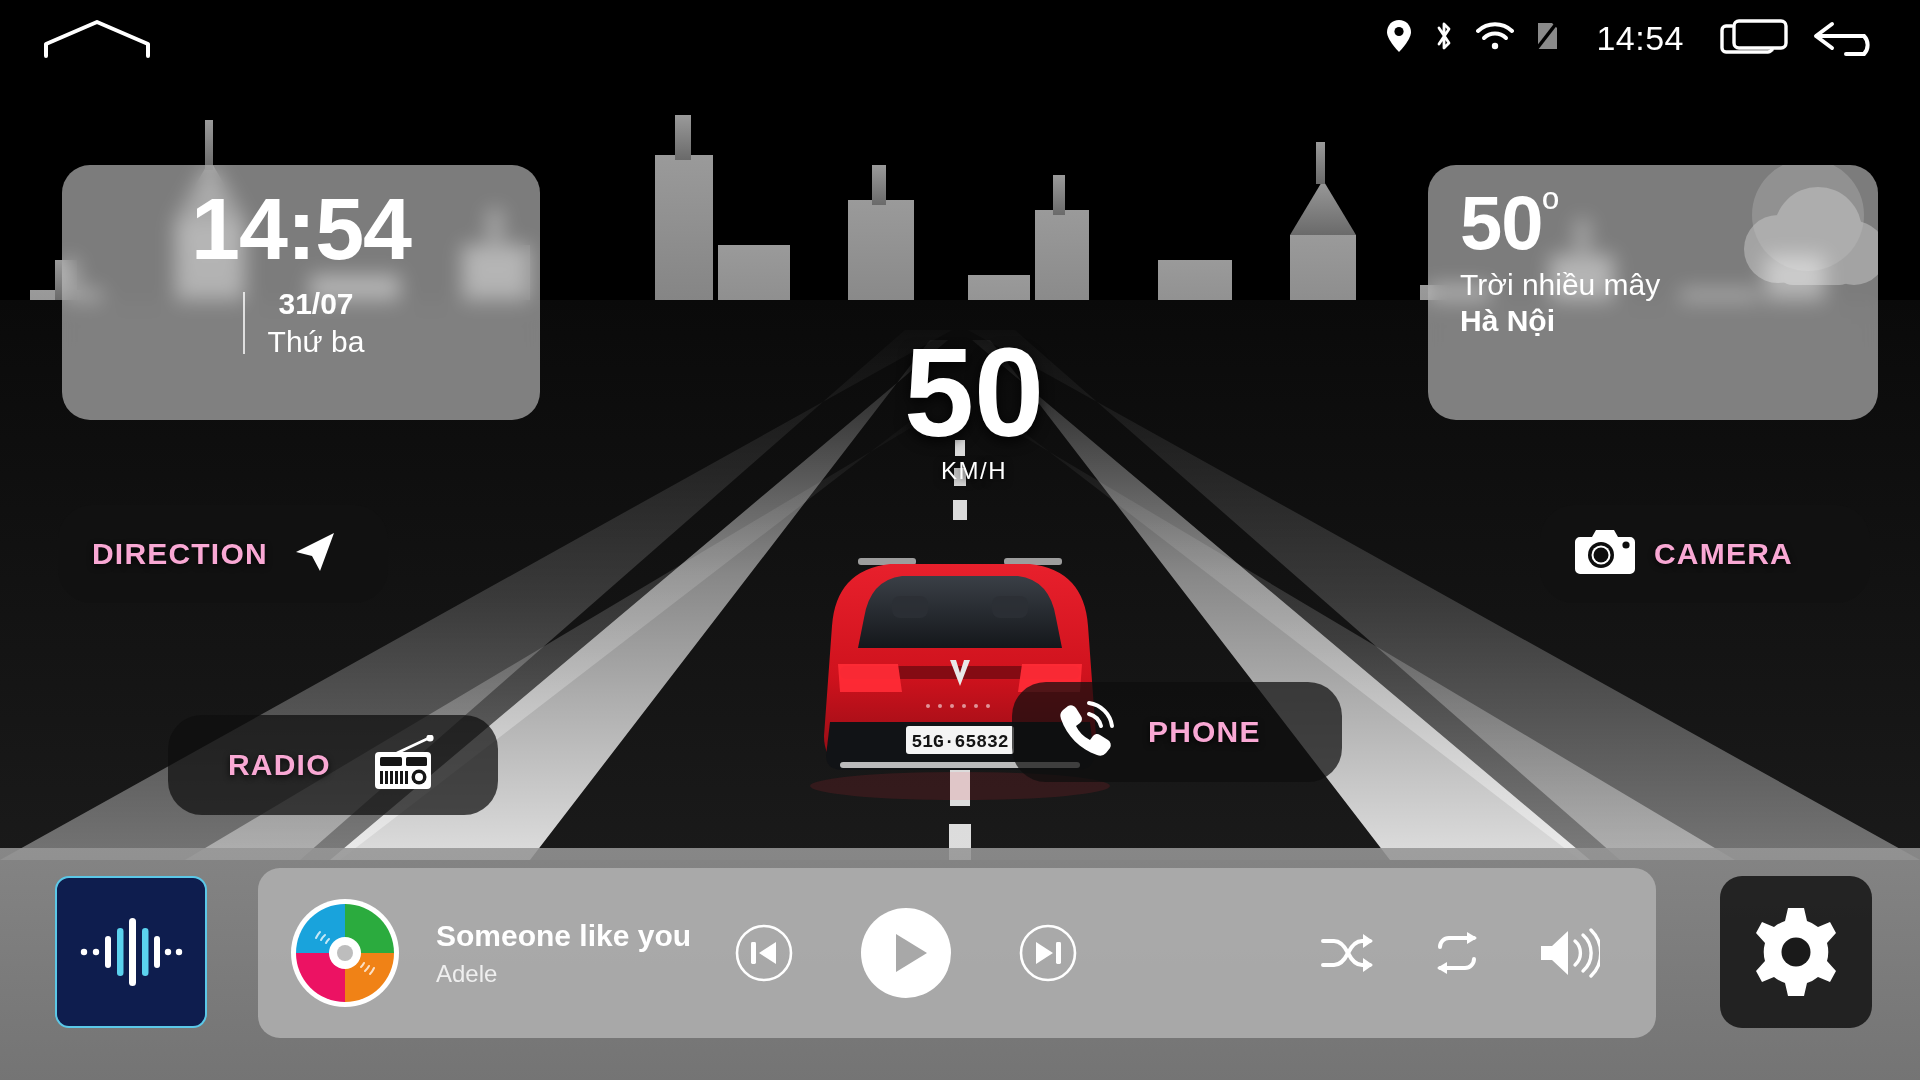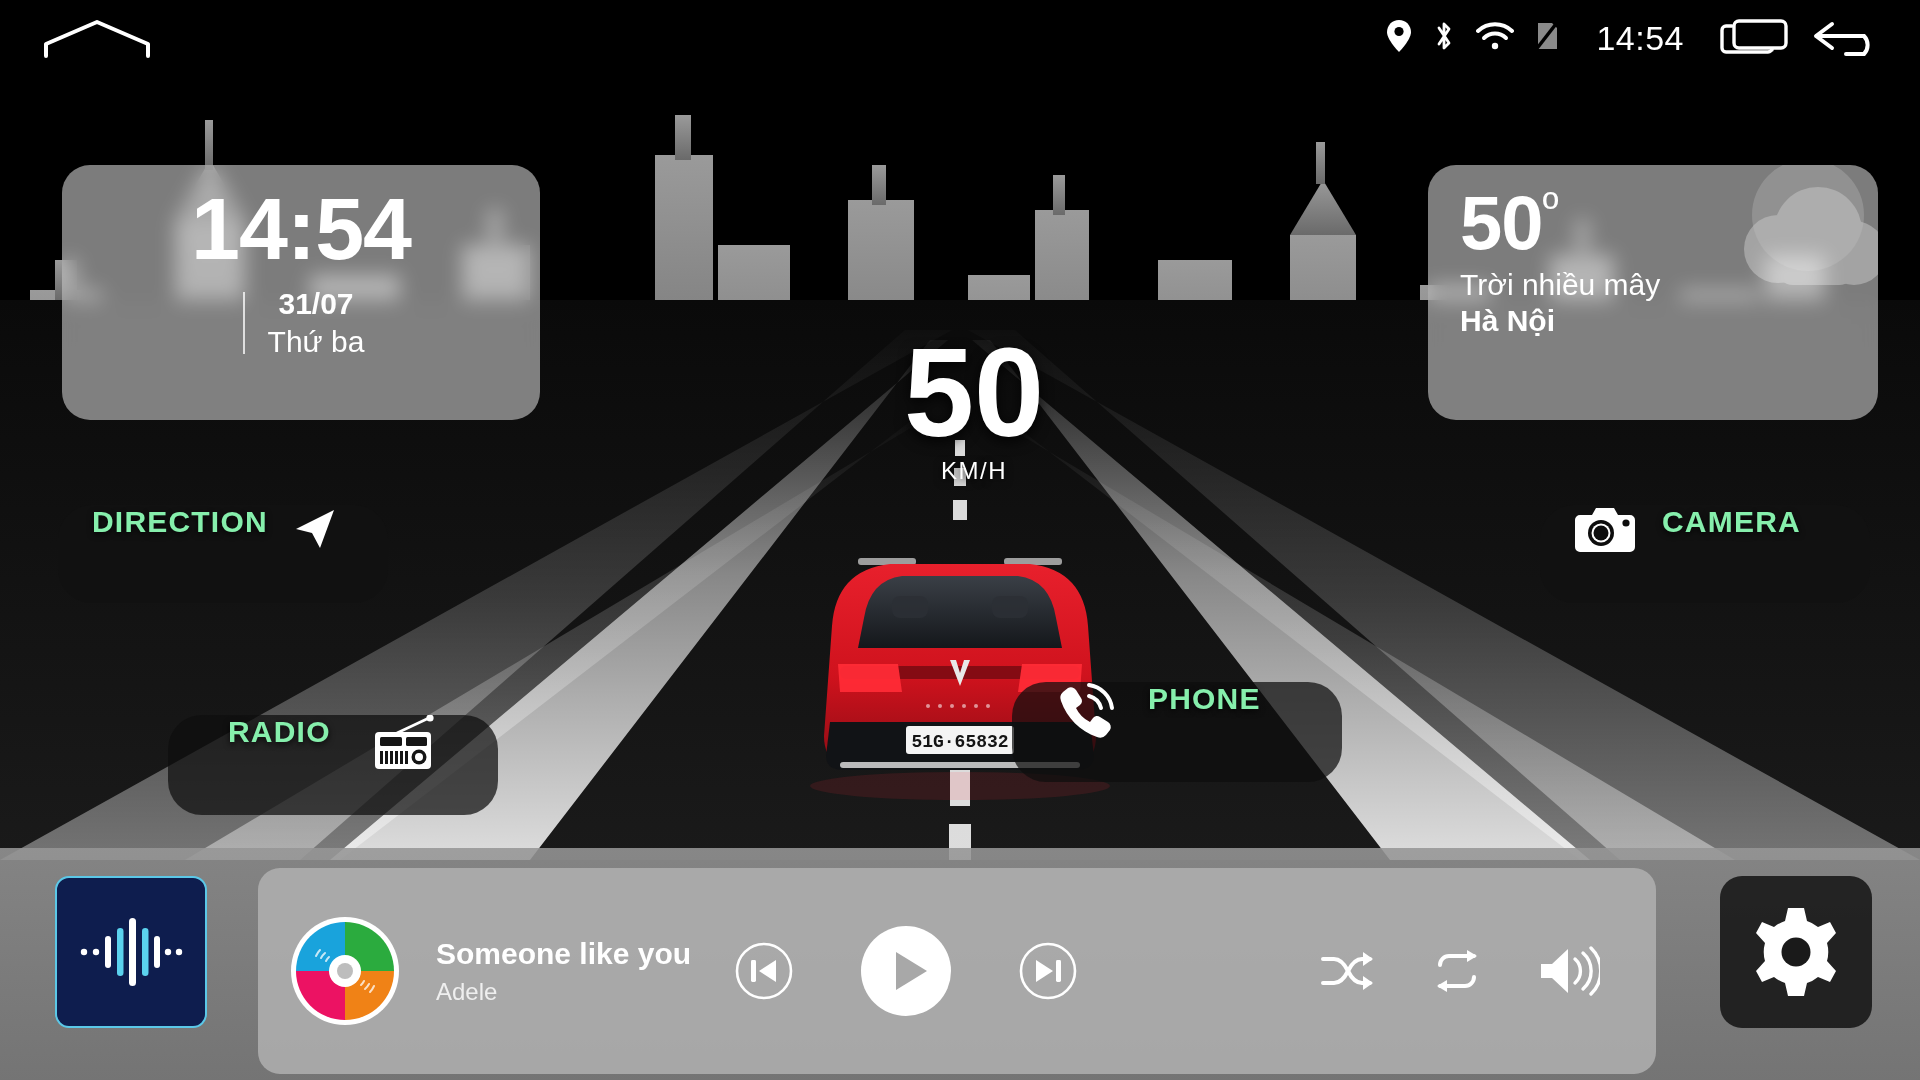--- a/index.html
+++ b/index.html
@@ -84,38 +84,38 @@
     text-shadow:0 4px 14px rgba(0,0,0,0.85);
   }
   #speed-unit {
     color:#fff; font-size:24px; font-weight:400; letter-spacing:1.5px;
     margin-top:8px;
     text-shadow:0 2px 8px rgba(0,0,0,0.85);
   }
 
   
   .shortcut {
-    position:absolute; display:flex; 
+    position:absolute; display:flex; align-items:center;
     border-radius:34px; z-index:18;
-    color:#86efac;
+    color:#f9a8d4;
   }
   .shortcut .lbl {
     font-size:30px; font-weight:700; letter-spacing:1.2px;
     text-shadow:0 2px 6px rgba(0,0,0,0.8);
     white-space:nowrap;
   }
   #btn-direction {
     left:58px; top:505px; width:330px; height:98px;
     background:rgba(18,18,18,0.80);
     padding-left:34px; gap:22px;
   }
   #btn-camera {
     right:50px; top:505px; width:330px; height:98px;
     background:rgba(18,18,18,0.80);
-    padding-left:34px; gap:26px;
+    padding-left:34px; gap:18px;
   }
   #btn-radio {
     left:168px; top:715px; width:330px; height:100px;
     background:rgba(14,14,14,0.72);
     padding-left:60px; gap:42px;
   }
   #btn-phone {
     right:578px; top:682px; width:330px; height:100px;
     background:rgba(14,14,14,0.72);
     padding-left:44px; gap:32px;
@@ -126,21 +126,21 @@
     position:absolute; left:0; bottom:0; width:1920px; height:232px;
     background:linear-gradient(180deg, rgba(150,150,150,0.88) 0%, rgba(126,126,126,0.92) 100%);
     z-index:40;
   }
   #voice-btn {
     position:absolute; left:55px; top:28px; width:152px; height:152px;
     background:#0e1d4e; border:2px solid #5bc8e8; border-radius:14px;
     display:flex; align-items:center; justify-content:center;
   }
   #media-bar {
-    position:absolute; left:258px; top:20px; width:1398px; height:206px;
+    position:absolute; left:258px; top:20px; width:1398px; height:170px;
     background:rgba(176,176,176,0.85);
     border-radius:22px;
     display:flex; align-items:center;
   }
   #album-art { margin-left:32px; width:110px; height:110px; flex:0 0 auto; }
   #track-info { margin-left:36px; width:280px; flex:0 0 auto; }
   #track-title { color:#fff; font-size:30px; font-weight:700; line-height:1.2; }
   #track-artist { color:#efefef; font-size:24px; font-weight:400; margin-top:6px; }
   #transport {
     display:flex; align-items:center; gap:66px;

